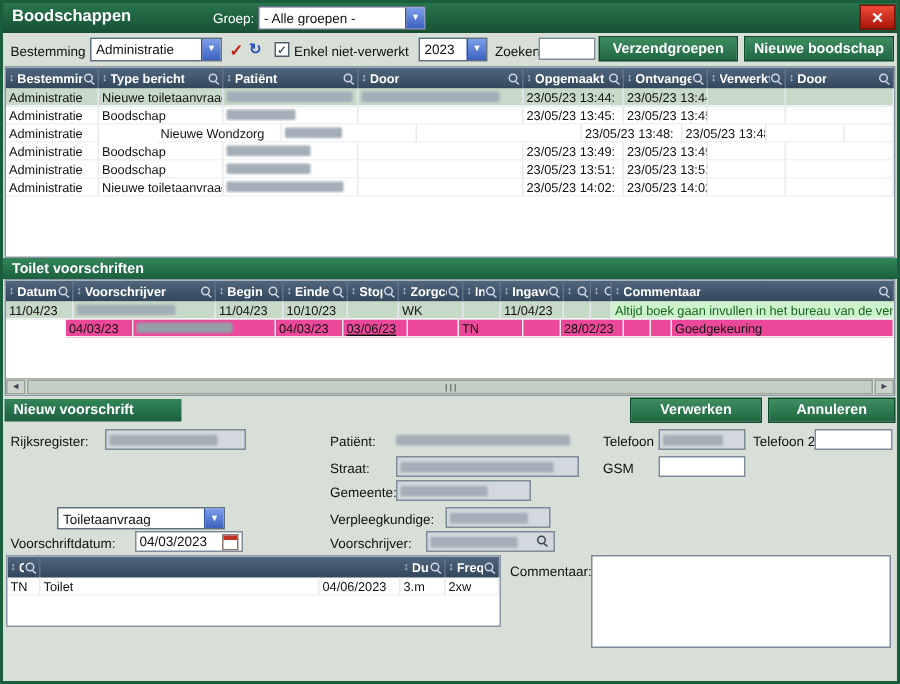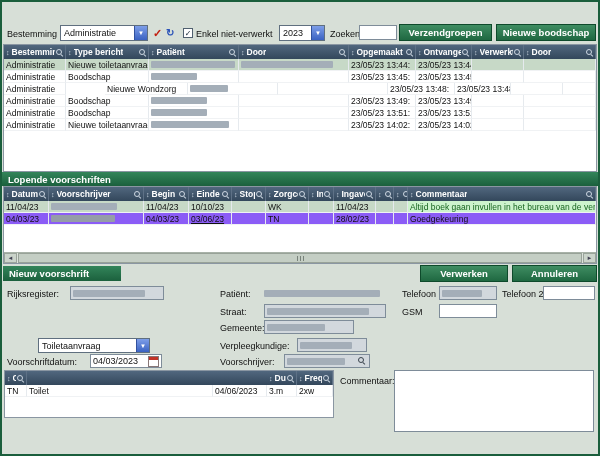--- a/index.html
+++ b/index.html
@@ -37,21 +37,21 @@
   .tbl{position:absolute;background:#fff;border:1px solid #8A96A2;font-size:8.5px;overflow:hidden;}
   .thead{display:flex;height:14px;background:linear-gradient(#51677E,#33475B);color:#fff;font-weight:bold;}
   .hcell{display:flex;align-items:center;padding:0 2px;border-right:1px solid #5E7186;overflow:hidden;white-space:nowrap;flex:none;}
   .sort{font-size:7px;margin-right:2px;color:#C3CEDA;flex:none;}
   .ht{overflow:hidden;}
   .mag{margin-left:auto;flex:none;width:8px;height:8px;position:relative;}
   .mag::before{content:"";position:absolute;left:1px;top:1px;width:4px;height:4px;border:1px solid #CDD7E2;border-radius:50%;}
   .mag::after{content:"";position:absolute;left:6px;top:6px;width:3px;height:1px;background:#CDD7E2;transform:rotate(40deg);transform-origin:0 0;}
   .trow{display:flex;height:12px;}
   .trow.selected{background:#C7D9C7;}
-  .trow.yellow{background:#8b5cf6;}
+  .trow.yellow{background:#ec4899;margin-left:40px;}
   .cell{padding:0 2px;border-right:1px solid #E6EAEE;border-bottom:1px solid #F0F2F4;overflow:hidden;
         white-space:nowrap;display:flex;align-items:center;flex:none;}
   .cell.green{background:#CDF3CD;color:#17641F;}
   .redacted{display:inline-block;height:7px;background:#A4AEB8;border-radius:1px;filter:blur(0.6px);flex:none;}
   .trow.yellow .redacted{background:#959DA7;}
 
   
   .secbar{position:absolute;display:flex;align-items:center;padding:0 6px;background:linear-gradient(#33855A,#1B603D);
           color:#fff;font-weight:bold;font-size:9.5px;}
 
@@ -73,20 +73,29 @@
   .lookup::before{content:"";position:absolute;left:1px;top:1px;width:4px;height:4px;border:1px solid #39434D;border-radius:50%;}
   .lookup::after{content:"";position:absolute;left:6px;top:6px;width:3px;height:1px;background:#39434D;transform:rotate(40deg);transform-origin:0 0;}
   .ta{position:absolute;left:392px;top:368px;width:200px;height:62px;background:#fff;border:1px solid #7E8C99;
       resize:none;font-family:"Liberation Sans",sans-serif;font-size:9px;}
 </style>
 </head>
 <body>
 
 <div id="win">
 
+  <div class="titlebar">
+    <span class="title">Boodschappen</span>
+    <span class="group-label">Groep:</span>
+    <div class="combo" id="group-combo">
+      <span class="val">- Alle groepen -</span>
+      <span class="cbtn">▼</span>
+    </div>
+    <div class="close">×</div>
+  </div>
 
   <div class="toolbar">
     <span class="lbl" style="left:5px;top:7px;">Bestemming</span>
     <div class="combo" id="bestemming-combo">
       <span class="val">Administratie</span>
       <span class="cbtn">▼</span>
     </div>
     <span class="ticon" style="left:151px;top:5px;color:#C22011;font-size:11px;">✓</span>
     <span class="ticon" style="left:164px;top:5px;color:#2A52B8;font-size:10px;">↻</span>
     <span class="chk">
@@ -217,21 +226,21 @@
           </div>
           <div class="cell" style="width: 110px;"></div>
           <div class="cell" style="width: 67px;">23/05/23 14:02:</div>
           <div class="cell" style="width: 56px;">23/05/23 14:02:</div>
           <div class="cell" style="width: 52px;"></div>
           <div class="cell" style="flex: 1 1 auto;"></div>
         </div>
       </div>
     </div>
 
-  <div class="secbar" style="left:0;top:170px;width:596px;height:14px;">Lopende voorschriften</div>
+  <div class="secbar" style="left:0;top:170px;width:596px;height:14px;">Toilet voorschriften</div>
 
   <div class="tbl" id="prescriptions-table" style="left:1px;top:184px;width:594px;height:78px;">
     <div class="hscroll">
       <span class="harrow">◄</span>
       <span class="hthumb">
           <span class="grip"></span>
           <span class="grip"></span>
           <span class="grip"></span>
         </span>
       <span class="harrow">►</span>

